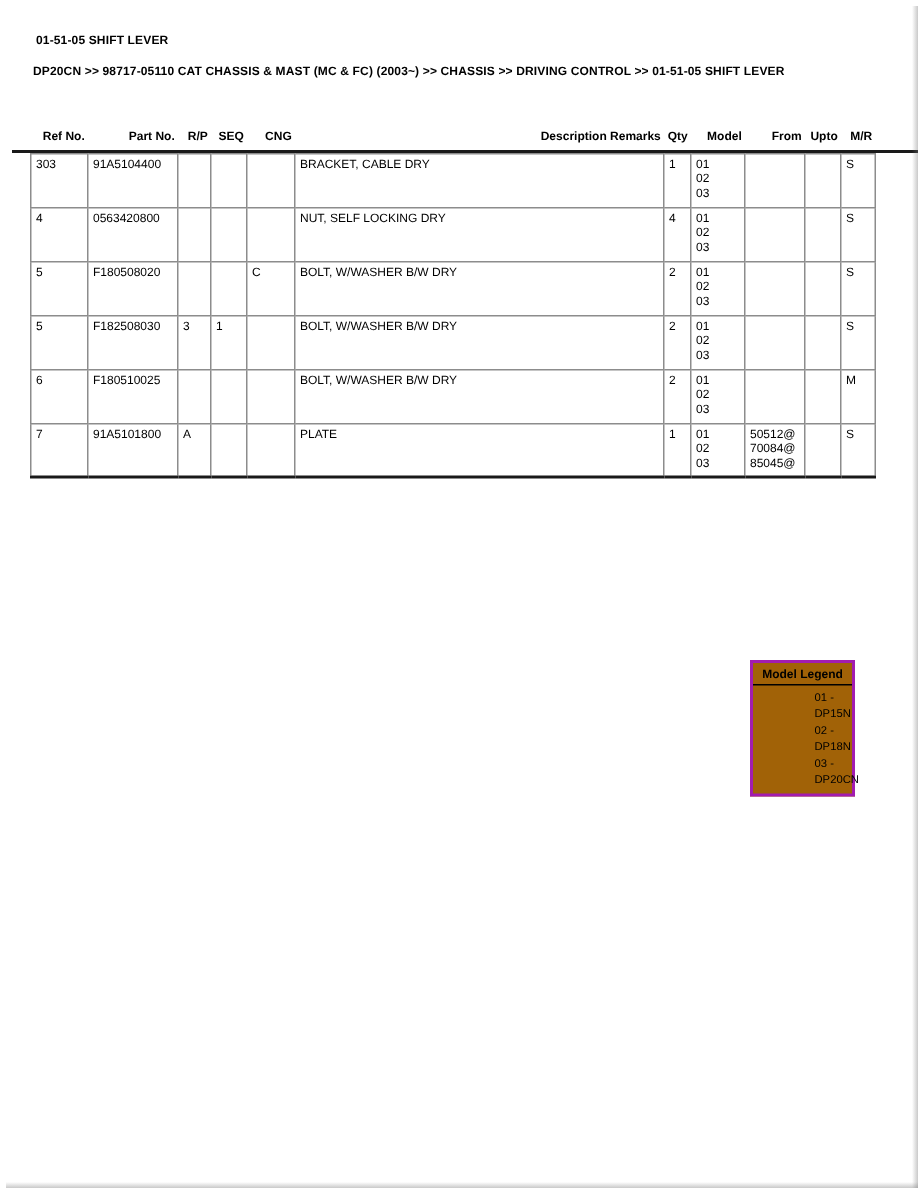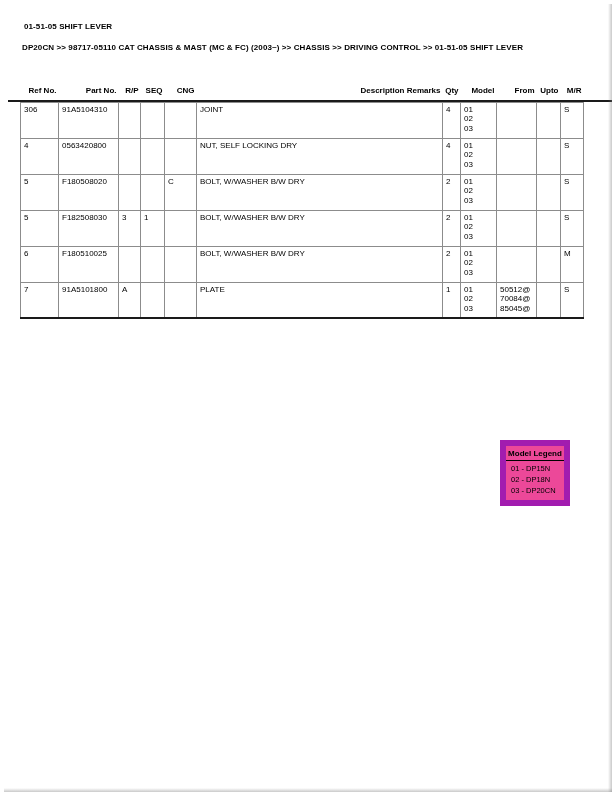--- a/index.html
+++ b/index.html
@@ -70,34 +70,35 @@
     top: 100px;
     width: 604px;
     height: 2px;
     background: #1a1a1a;
   }
   .legend {
     position: absolute;
     left: 500px;
     top: 440px;
     width: 70px;
-    border: 6px solid #a21caf;
-    background: #ec4899;
+    border: 2px solid #a21caf;
+    background: #a16207;
     font-size: 7.5px;
   }
   .legend-title {
     font-weight: bold;
     font-size: 8px;
     text-align: center;
     padding: 3px 2px 2px 2px;
     border-bottom: 1px solid #000000;
   }
   .legend-items {
     padding: 2px 5px 4px 5px;
     line-height: 11px;
+    margin-left: 36px;
   }
   .edge-right {
     position: absolute;
     top: 4px;
     right: 0;
     width: 4px;
     height: 788px;
     background: linear-gradient(to right, rgba(120,120,120,0), rgba(120,120,120,0.4));
   }
   .edge-bottom {
@@ -142,27 +143,27 @@
         <th>Description Remarks</th>
         <th>Qty</th>
         <th>Model</th>
         <th>From</th>
         <th>Upto</th>
         <th>M/R</th>
       </tr>
     </thead>
     <tbody>
         <tr>
-          <td>306</td>
-          <td>91A5104310</td>
-          <td></td>
-          <td></td>
-          <td></td>
-          <td>JOINT</td>
-          <td>4</td>
+          <td>303</td>
+          <td>91A5104400</td>
+          <td></td>
+          <td></td>
+          <td></td>
+          <td>BRACKET, CABLE DRY</td>
+          <td>1</td>
           <td>01
 02
 03</td>
           <td></td>
           <td></td>
           <td>S</td>
         </tr>
         <tr>
           <td>4</td>
           <td>0563420800</td>

